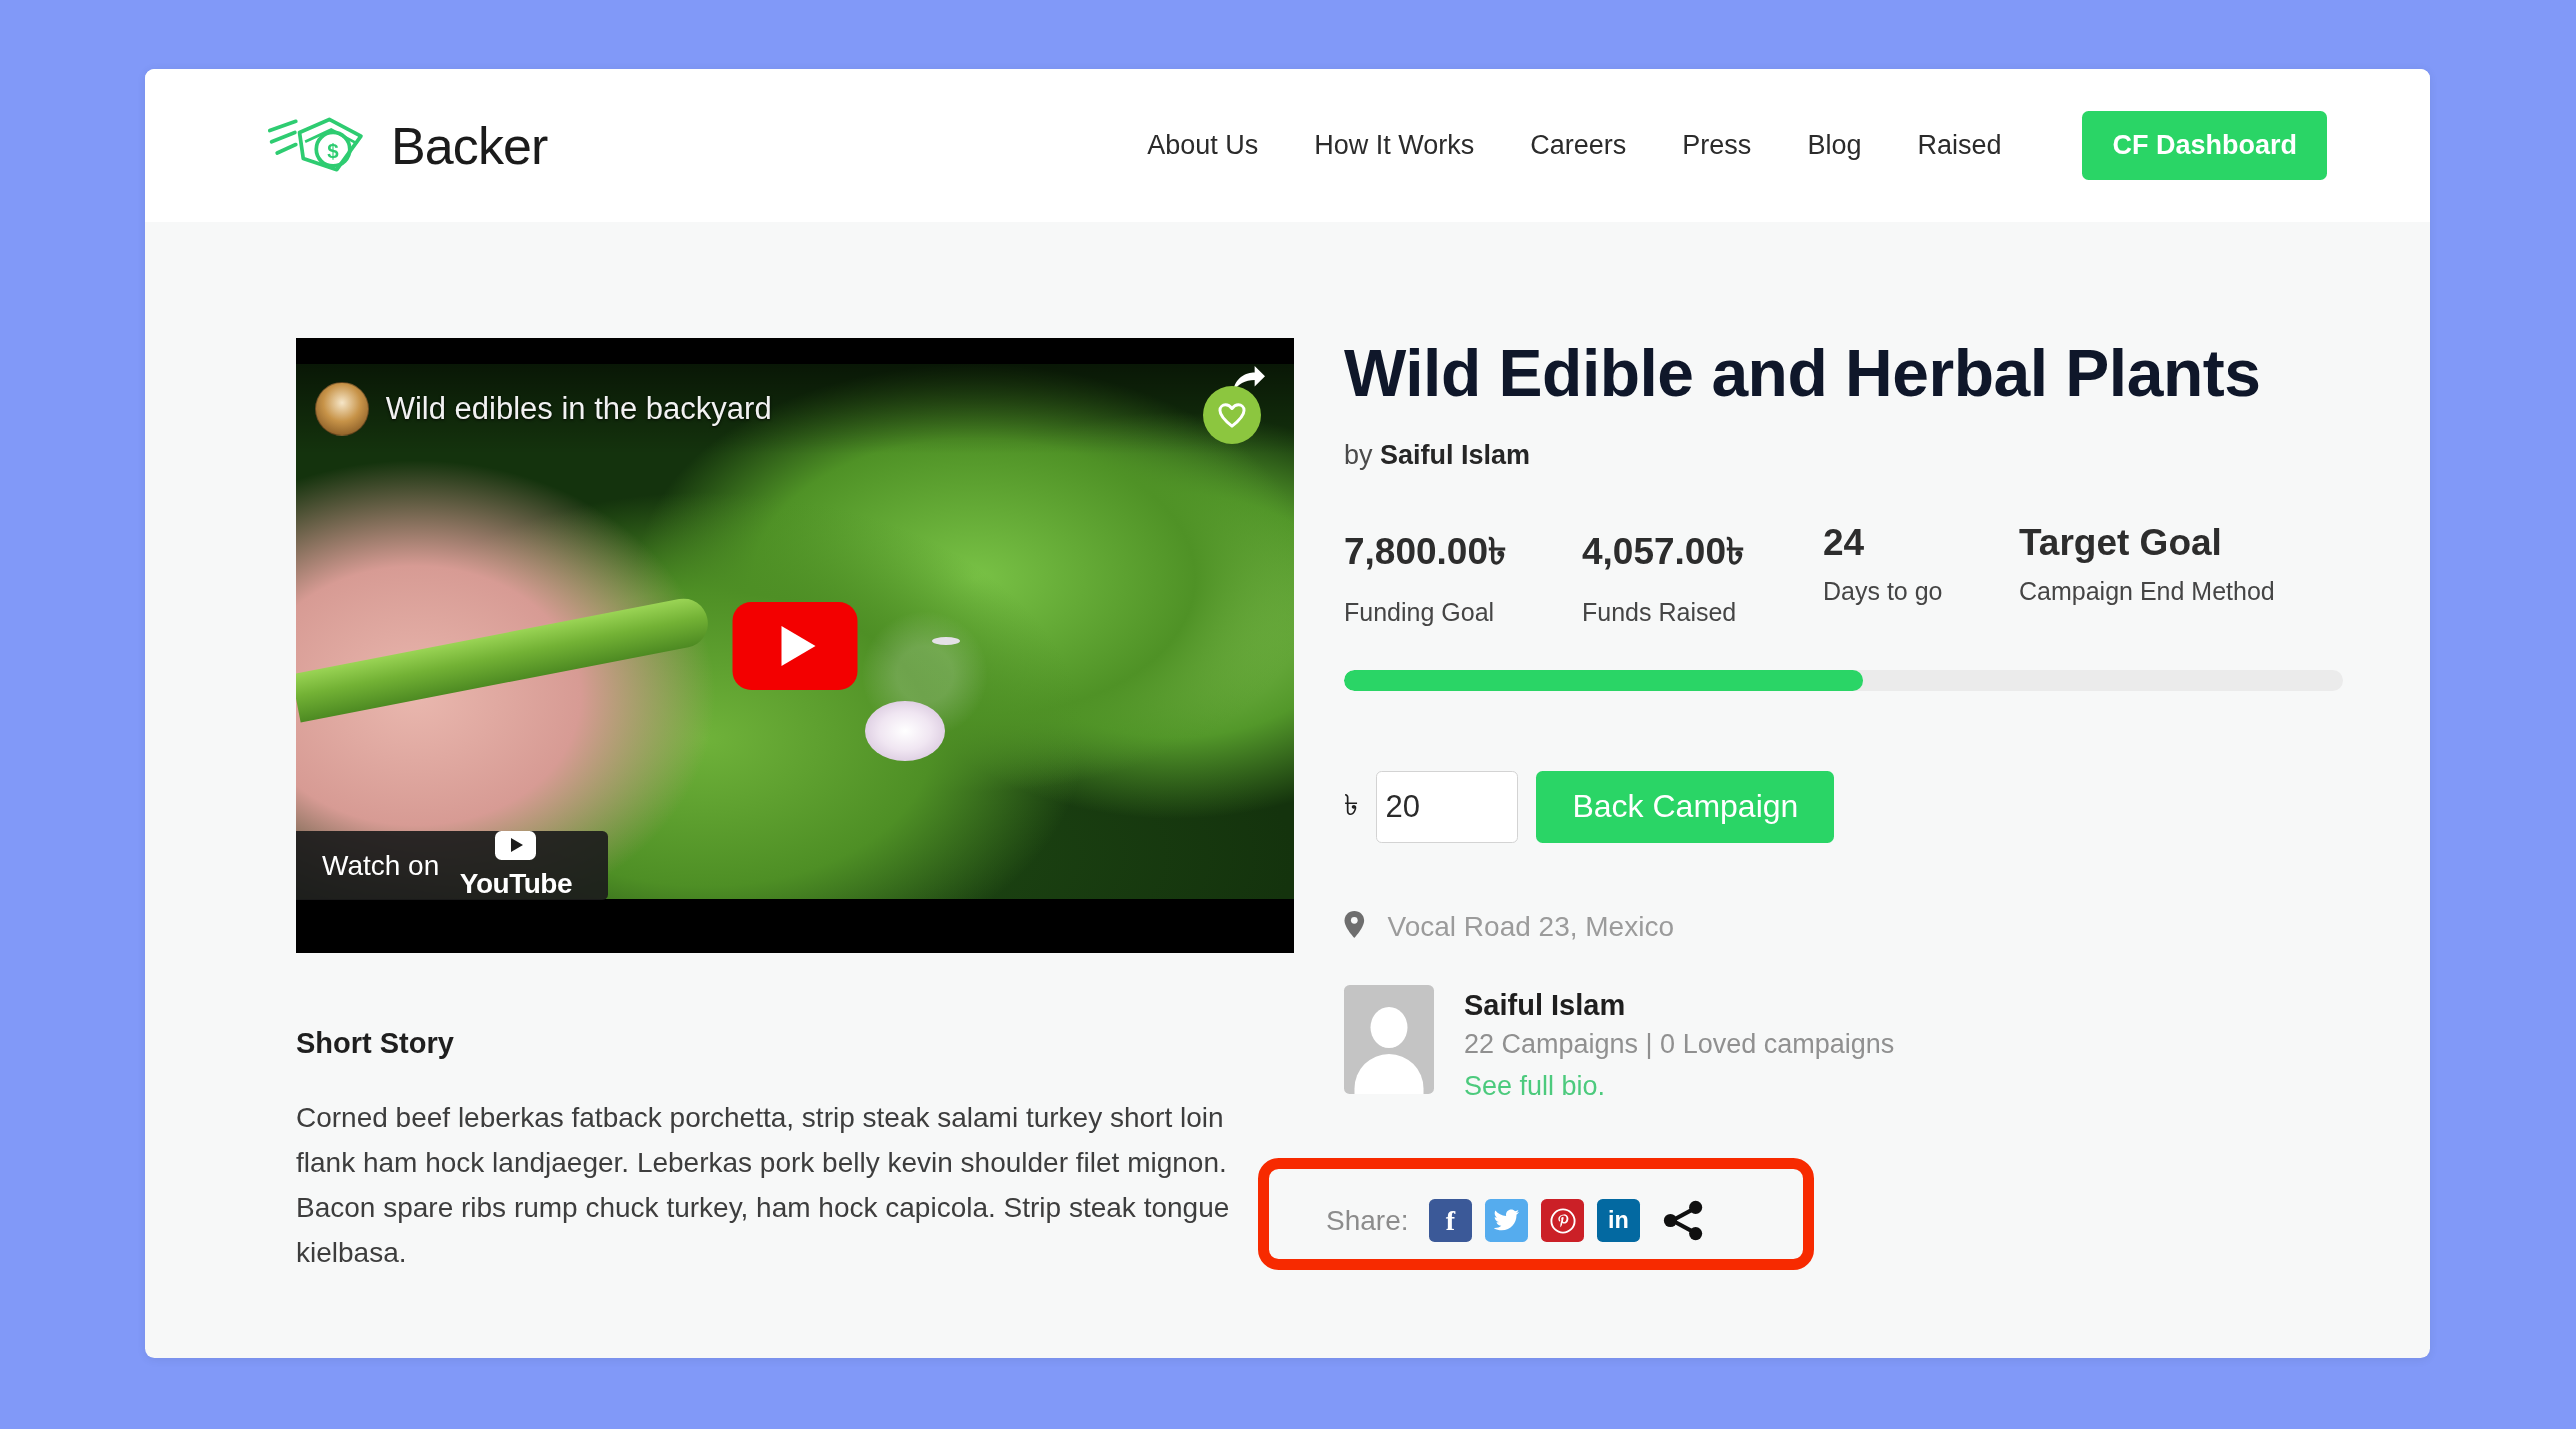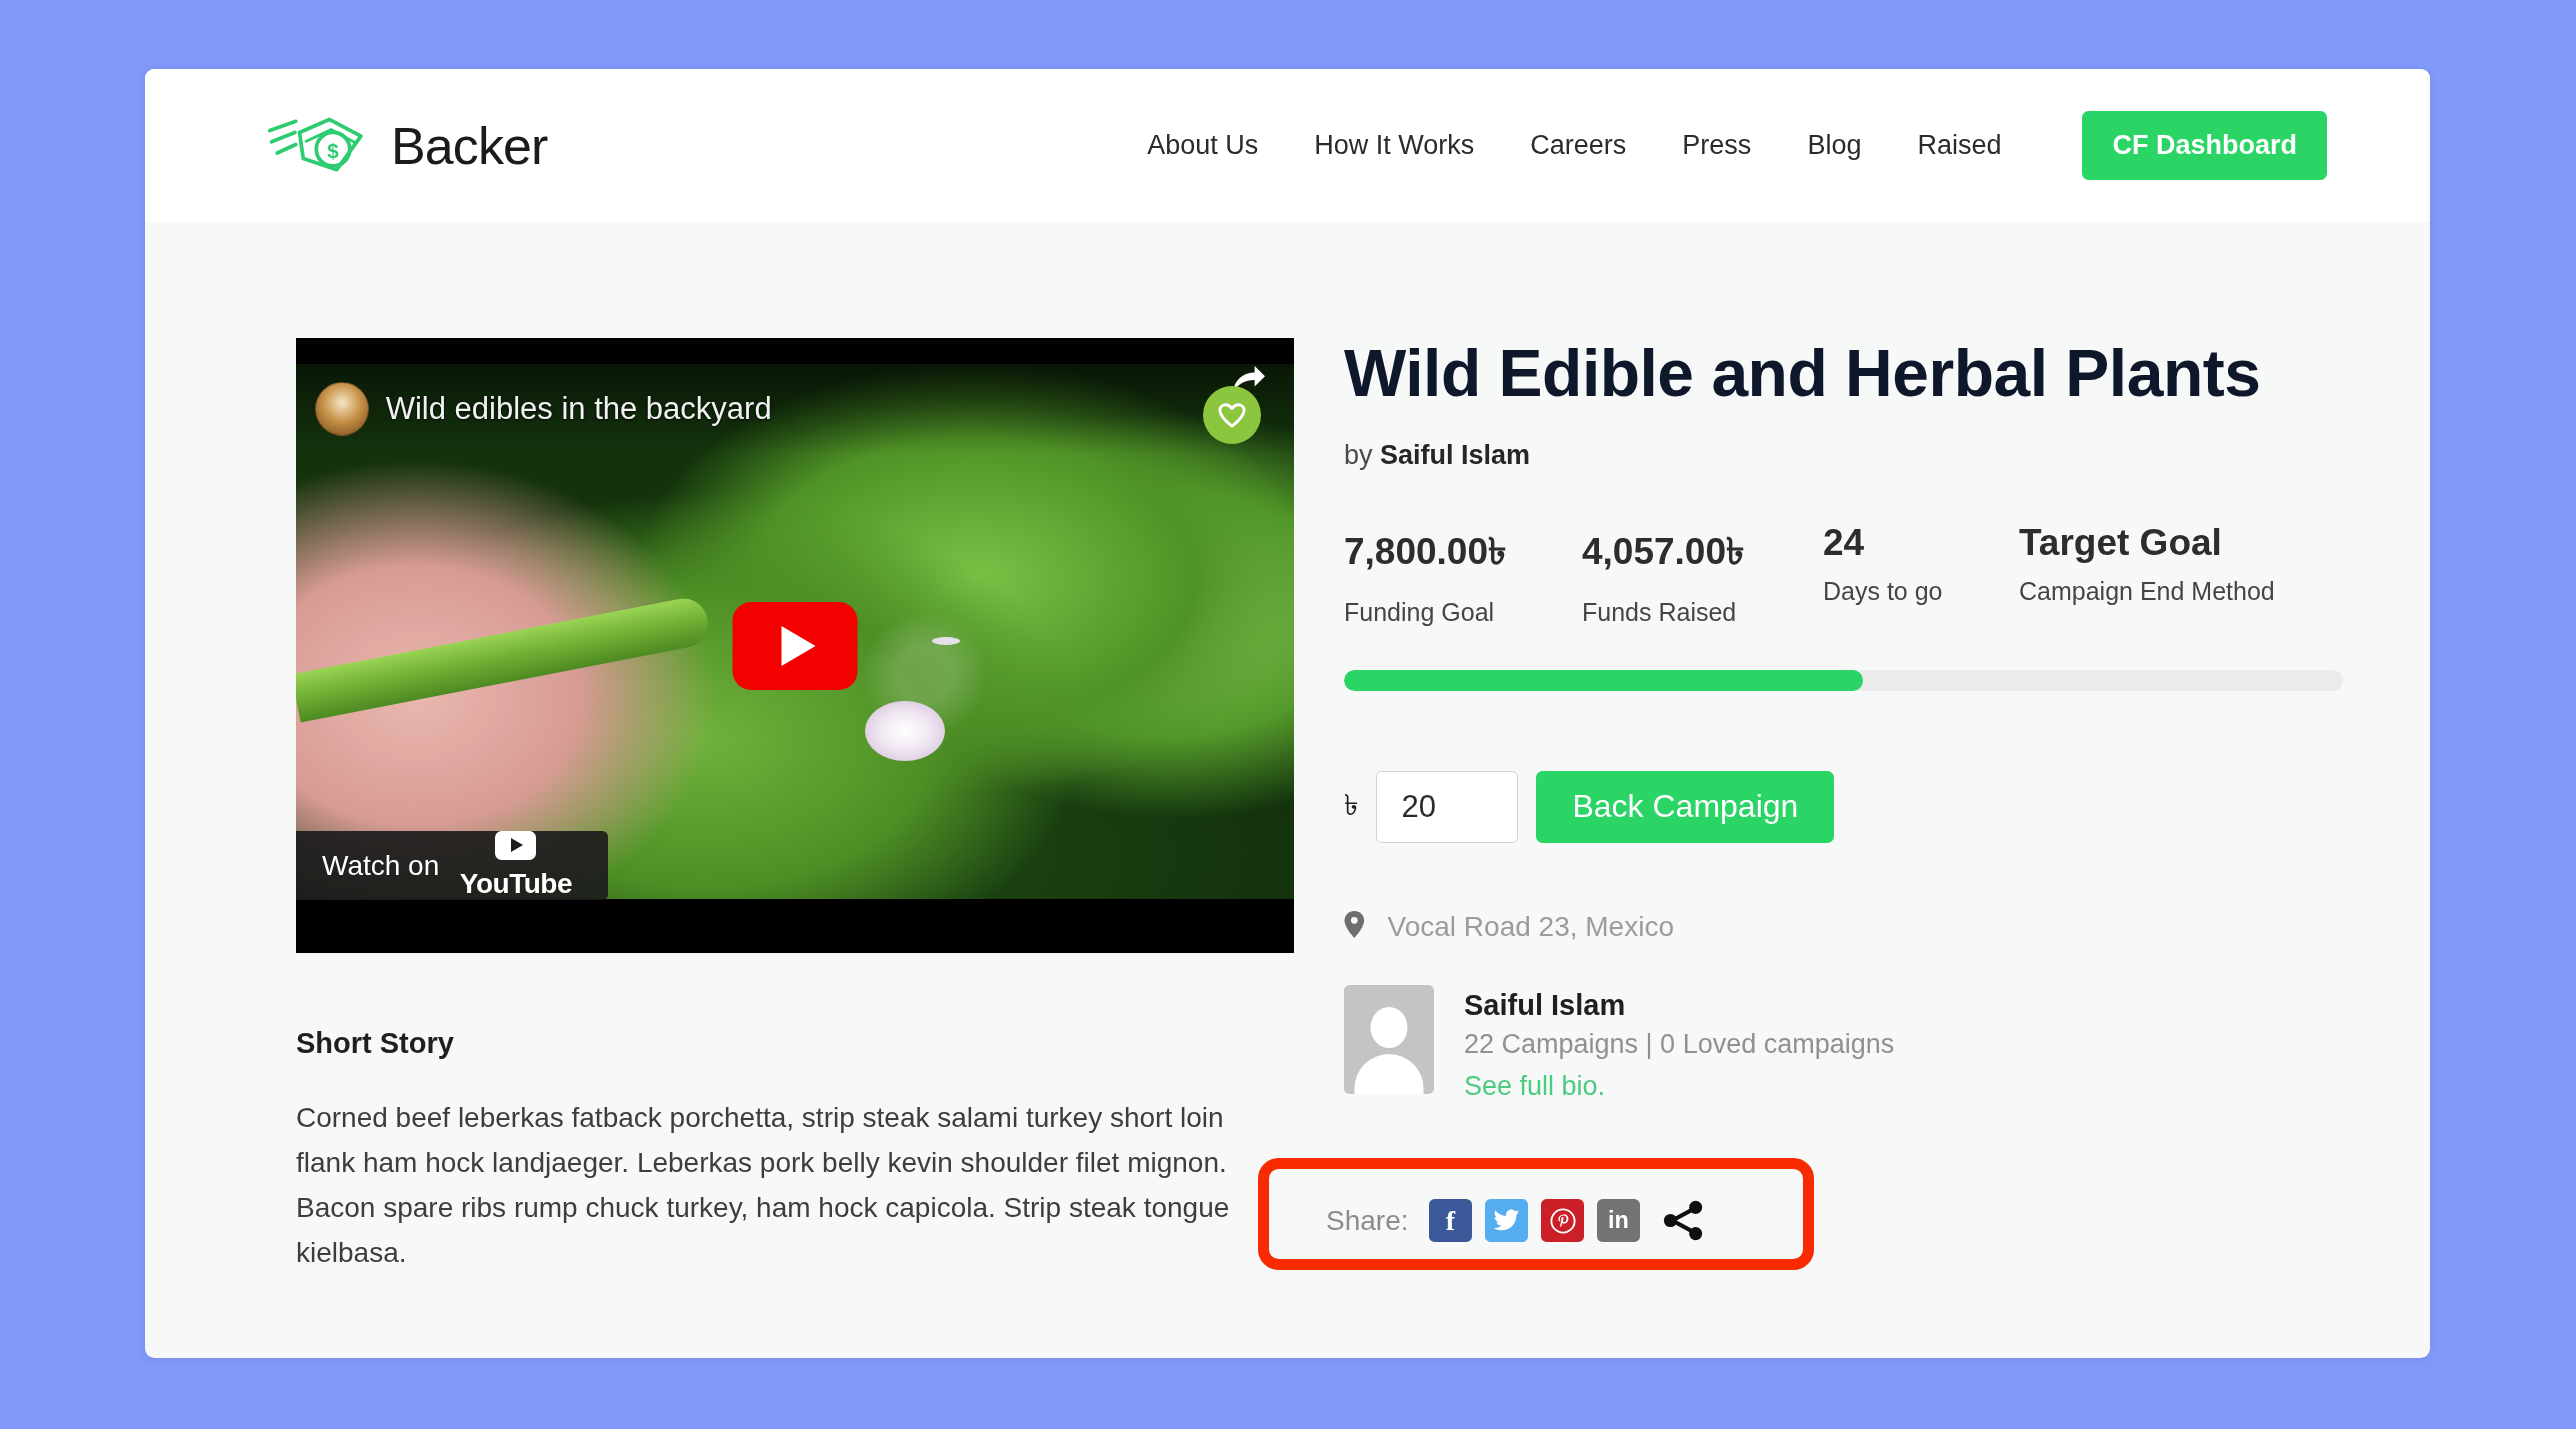--- a/index.html
+++ b/index.html
@@ -299,21 +299,21 @@
   }
   .currency-symbol { font-size: 29px; color: #1f1f1f; }
   .amount-input {
     width: 142px;
     height: 72px;
     border: 0.9px solid #d3d3d3;
     border-radius: 5.6px;
     background: #ffffff;
     font-size: 31px;
     color: #2b2b2b;
-    padding: 0 24px;
+    padding: 0 8px;
     font-family: "Liberation Sans", sans-serif;
     outline: none;
   }
   .back-button {
     height: 72px;
     background: #2ad566;
     color: #ffffff;
     border: none;
     border-radius: 6.5px;
     font-size: 32px;
@@ -397,21 +397,21 @@
     display: flex;
     align-items: center;
     justify-content: center;
     cursor: pointer;
     color: #ffffff;
     font-weight: bold;
   }
   .social-facebook { background: #3b5998; font-size: 28px; font-family: "Liberation Serif", serif; }
   .social-twitter { background: #55acee; }
   .social-pinterest { background: #cb2027; }
-  .social-linkedin { background: #737373; font-size: 23.4px; }
+  .social-linkedin { background: #0369a1; font-size: 23.4px; }
   .share-node-icon { width: 49px; height: 43px; cursor: pointer; margin-left: 5.6px; }
 </style>
 </head>
 <body>
 
 <div class="page-card">
 
   <header class="site-header">
     <div class="brand">
       <svg class="brand-mark" viewBox="0 0 120 72">

